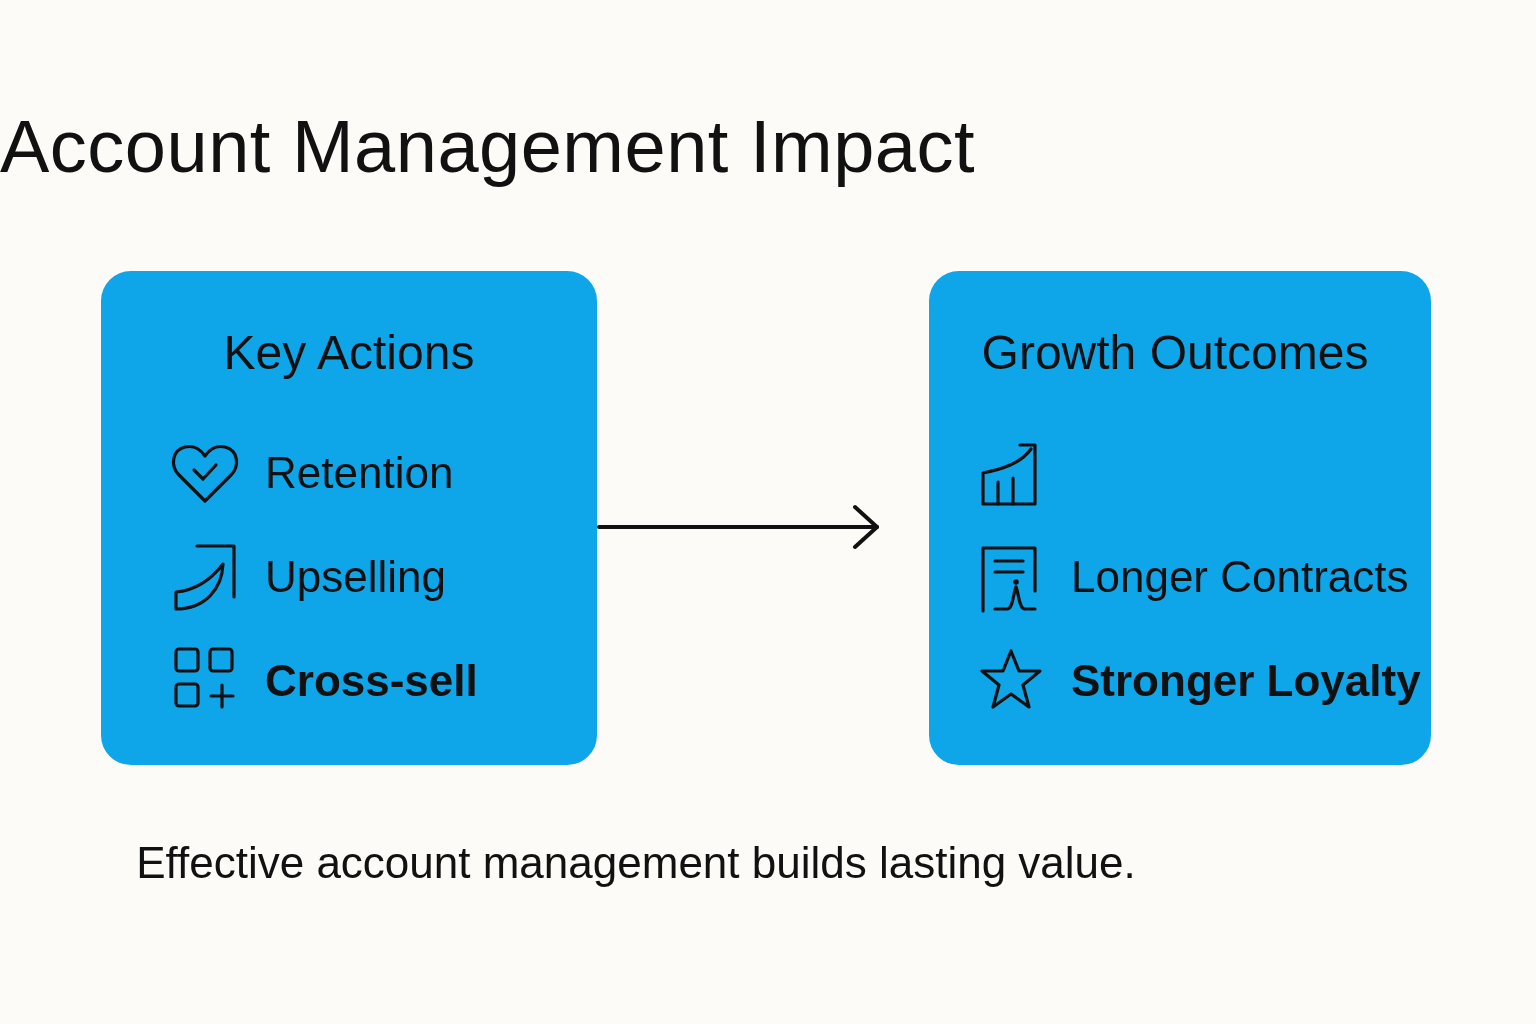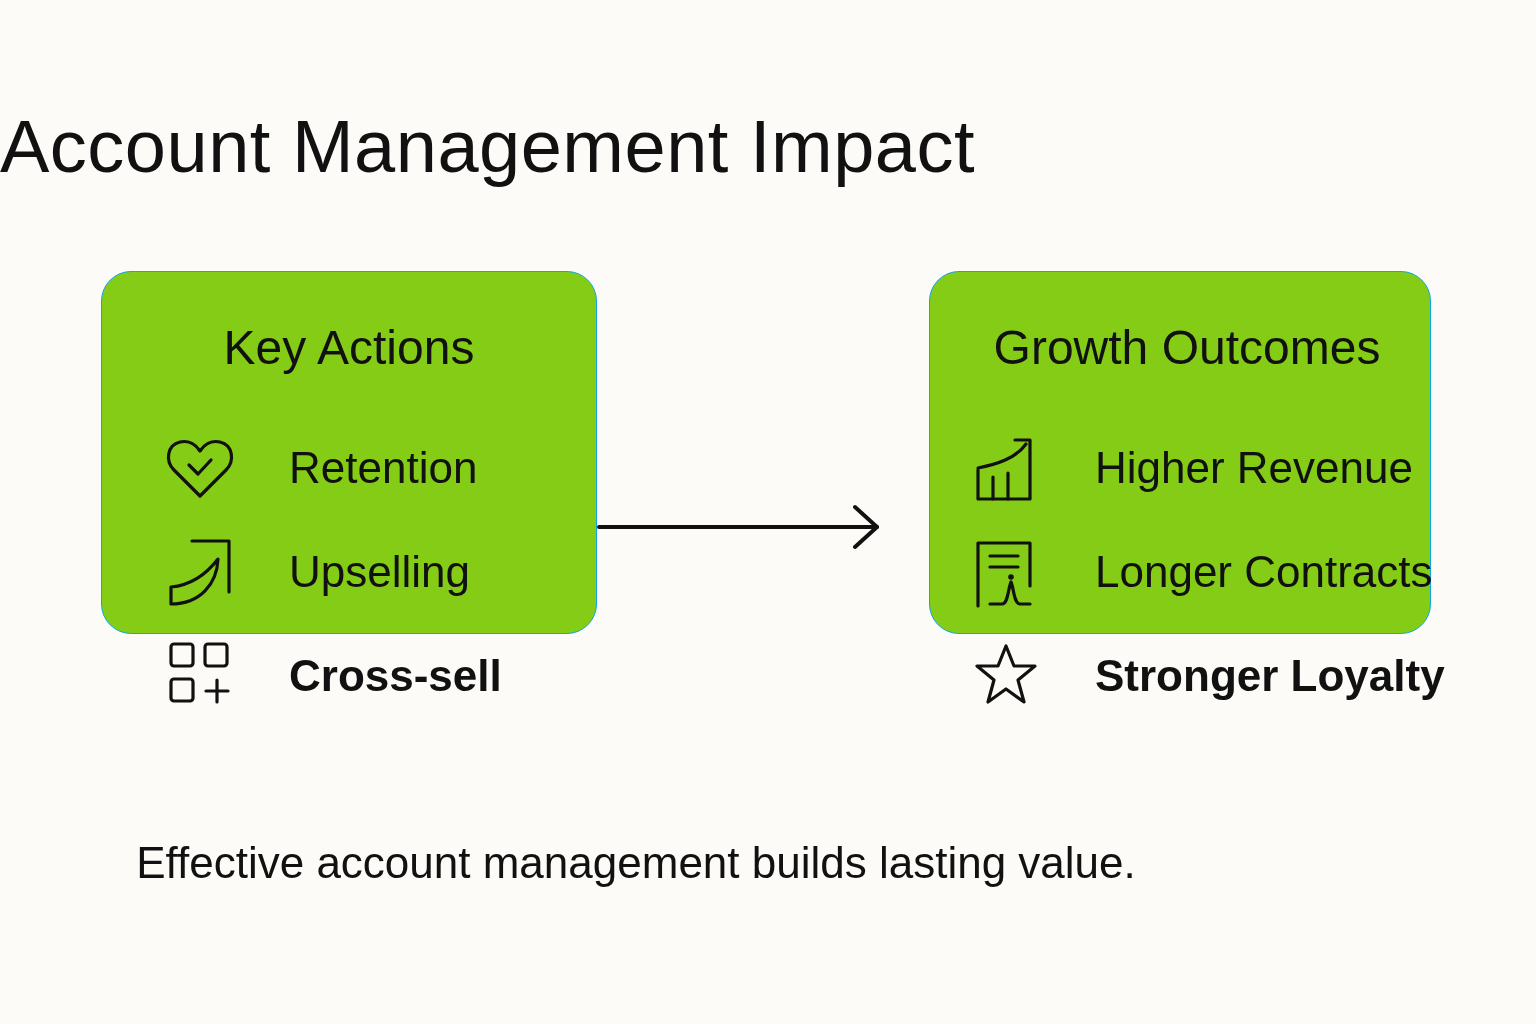--- a/index.html
+++ b/index.html
@@ -16,44 +16,43 @@
     left: 0; top: 104px; width: 1504px;
     text-align: left;
     font-size: 74px;
     font-weight: 500;
     letter-spacing: 0.5px;
     margin: 0;
   }
   .box {
     position: absolute;
     top: 271px;
-    height: 363px;
-    border: 1px solid #0ea5e9;
+    height: 494px;
+    border: 6px solid #0ea5e9;
     border-radius: 30px;
     box-sizing: border-box;
-    background: #84cc16;
+    background: #0ea5e9;
   }
   .box.left { left: 101px; width: 496px; }
   .box.right { left: 929px; width: 502px; }
   .box-title {
     position: absolute;
     top: 48px;
     left: 0; width: 100%;
     text-align: center;
     font-size: 48px;
     font-weight: 400;
     margin: 0;
   }
-  .box.right .box-title { left: 12px; width: 100%; text-align: center; padding-right: 10px; box-sizing: border-box; }
+  .box.right .box-title { left: 0; width: 100%; text-align: center; padding-right: 10px; box-sizing: border-box; }
   .item {
     position: absolute;
     display: flex;
     align-items: center;
     height: 80px;
-    gap: 29px;
   }
   .item .icon {
     width: 76px; height: 76px;
     display: flex; align-items: center; justify-content: center;
     flex-shrink: 0;
   }
   .item .label {
     font-size: 44px;
     margin-left: 22px;
     white-space: nowrap;
@@ -129,21 +128,20 @@
   <h2 class="box-title">Growth Outcomes</h2>
 
   <div class="item i0">
     <span class="icon">
       <svg width="76" height="76" viewBox="0 0 76 76" fill="none" stroke="#111" stroke-width="3.2" stroke-linejoin="round" stroke-linecap="round">
         <path d="M47 10 L62 10 L62 69 L10 69 L10 40"></path>
         <path d="M10 38 C30 34 48 28 58 14"></path>
         <path d="M25 47 L25 69 M40 43 L40 69"></path>
       </svg>
     </span>
-    <span class="label">Higher Revenue</span>
   </div>
 
   <div class="item i1">
     <span class="icon">
       <svg width="76" height="76" viewBox="0 0 76 76" fill="none" stroke="#111" stroke-width="3.2" stroke-linejoin="round" stroke-linecap="round">
         <path d="M10 72 L10 9 L62 9 L62 52"></path>
         <path d="M22 22 L50 22 M22 33 L50 33"></path>
         <path d="M22 70 L34 70 C40 70 40 55 43 48 C46 55 46 70 52 70 L62 70"></path>
         <circle cx="43" cy="43" r="1.2" fill="#111"></circle>
       </svg>

